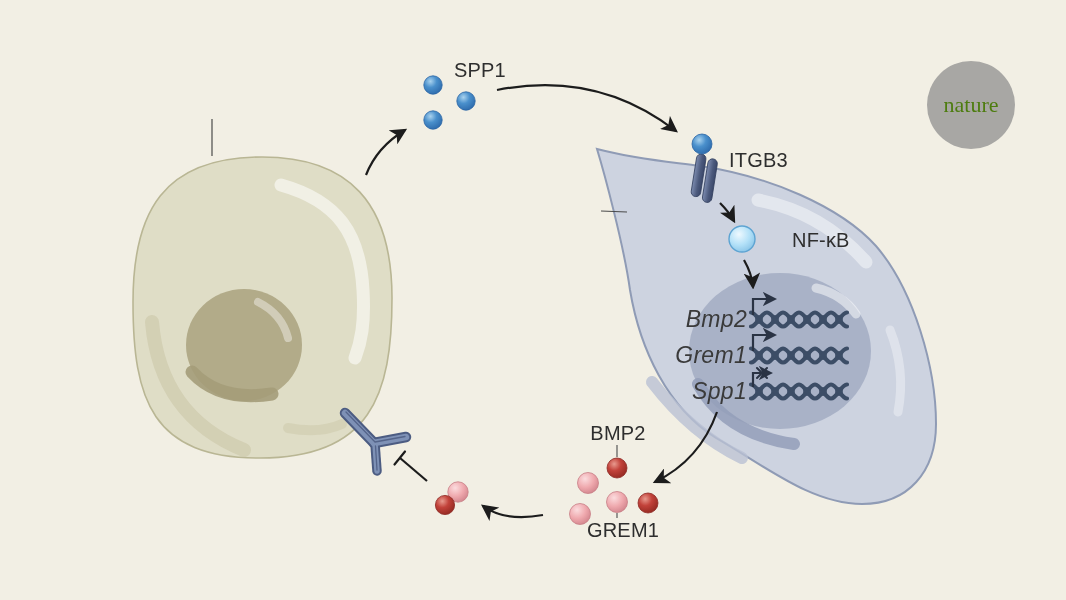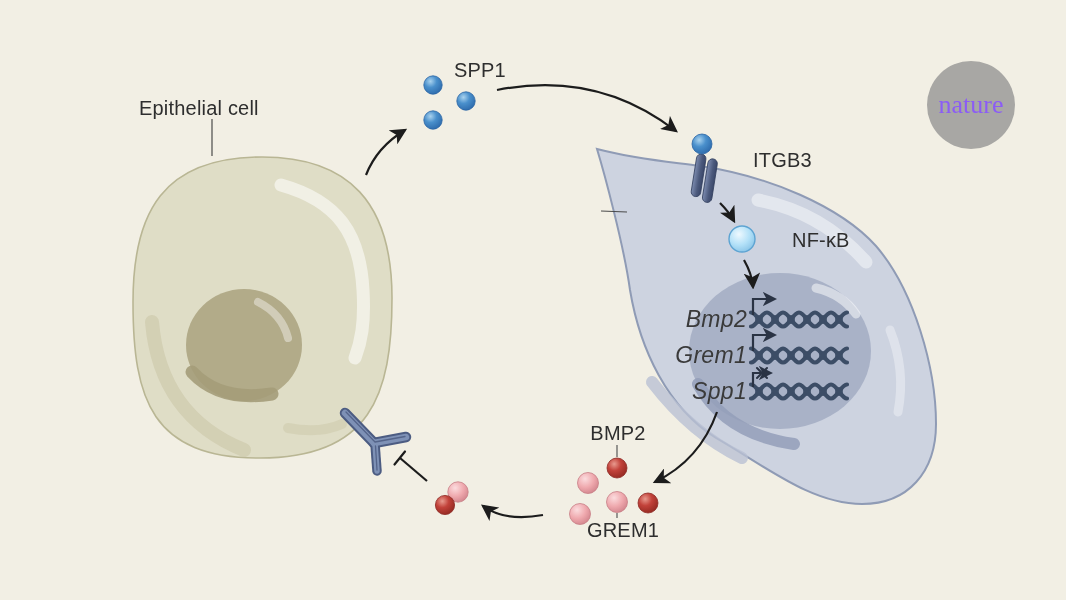--- a/index.html
+++ b/index.html
@@ -11,22 +11,22 @@
   .canvas svg{position:absolute;left:0;top:0;}
   .lbl{
     position:absolute;color:#2e2e2e;font-size:20px;line-height:25px;
     white-space:pre-line;letter-spacing:.2px;
   }
   .gene-lbl{
     position:absolute;color:#3a3a3a;font-size:23px;line-height:26px;
     font-style:italic;text-align:right;letter-spacing:.3px;
   }
   .logo-text{
-    position:absolute;color:#8b5cf6;font-family:"Liberation Serif","DejaVu Serif",serif;
-    font-size:26px;line-height:26px;left:928px;top:92px;width:86px;text-align:center;
+    position:absolute;color:#4d7c0f;font-family:"Liberation Serif","DejaVu Serif",serif;
+    font-size:22px;line-height:26px;left:928px;top:92px;width:86px;text-align:center;
   }
 </style>
 </head>
 <body>
 
 <div class="canvas">
 
 <svg width="1066" height="600" viewBox="0 0 1066 600">
   <defs>
     <marker id="ah" viewBox="0 0 10 10" refX="8.5" refY="5" markerWidth="7.5" markerHeight="7.5" orient="auto">
@@ -151,23 +151,22 @@
     <circle cx="458" cy="492" r="10.2" fill="url(#gPink)" stroke="#c87f87" stroke-width=".8"></circle>
     <circle cx="445" cy="505" r="9.6" fill="url(#gRed)" stroke="#8e2a24" stroke-width=".8"></circle>
   </g>
 
   <line x1="617" y1="445" x2="617" y2="457" stroke="#4a4a4a" stroke-width="1.1"></line>
   <line x1="617" y1="513" x2="617" y2="518" stroke="#4a4a4a" stroke-width="1.1"></line>
 
   <circle cx="971" cy="105" r="44" fill="#a8a7a4"></circle>
 </svg>
 
-<div class="lbl" style="left:139px;top:96px;">Epithelial cell</div>
 <div class="lbl" style="left:454px;top:58px;">SPP1</div>
-<div class="lbl" style="left:729px;top:148px;margin-left:24px;">ITGB3</div>
+<div class="lbl" style="left:729px;top:148px;">ITGB3</div>
 <div class="lbl" style="left:792px;top:228px;">NF-κB</div>
 <div class="lbl" style="left:588px;top:421px;width:60px;text-align:center;">BMP2</div>
 <div class="lbl" style="left:583px;top:518px;width:80px;text-align:center;">GREM1</div>
 
 <div class="gene-lbl" style="right:319px;top:306px;width:120px;">Bmp2</div>
 <div class="gene-lbl" style="right:319px;top:342px;width:120px;">Grem1</div>
 <div class="gene-lbl" style="right:319px;top:378px;width:120px;">Spp1</div>
 
 <div class="logo-text">nature</div>
 

